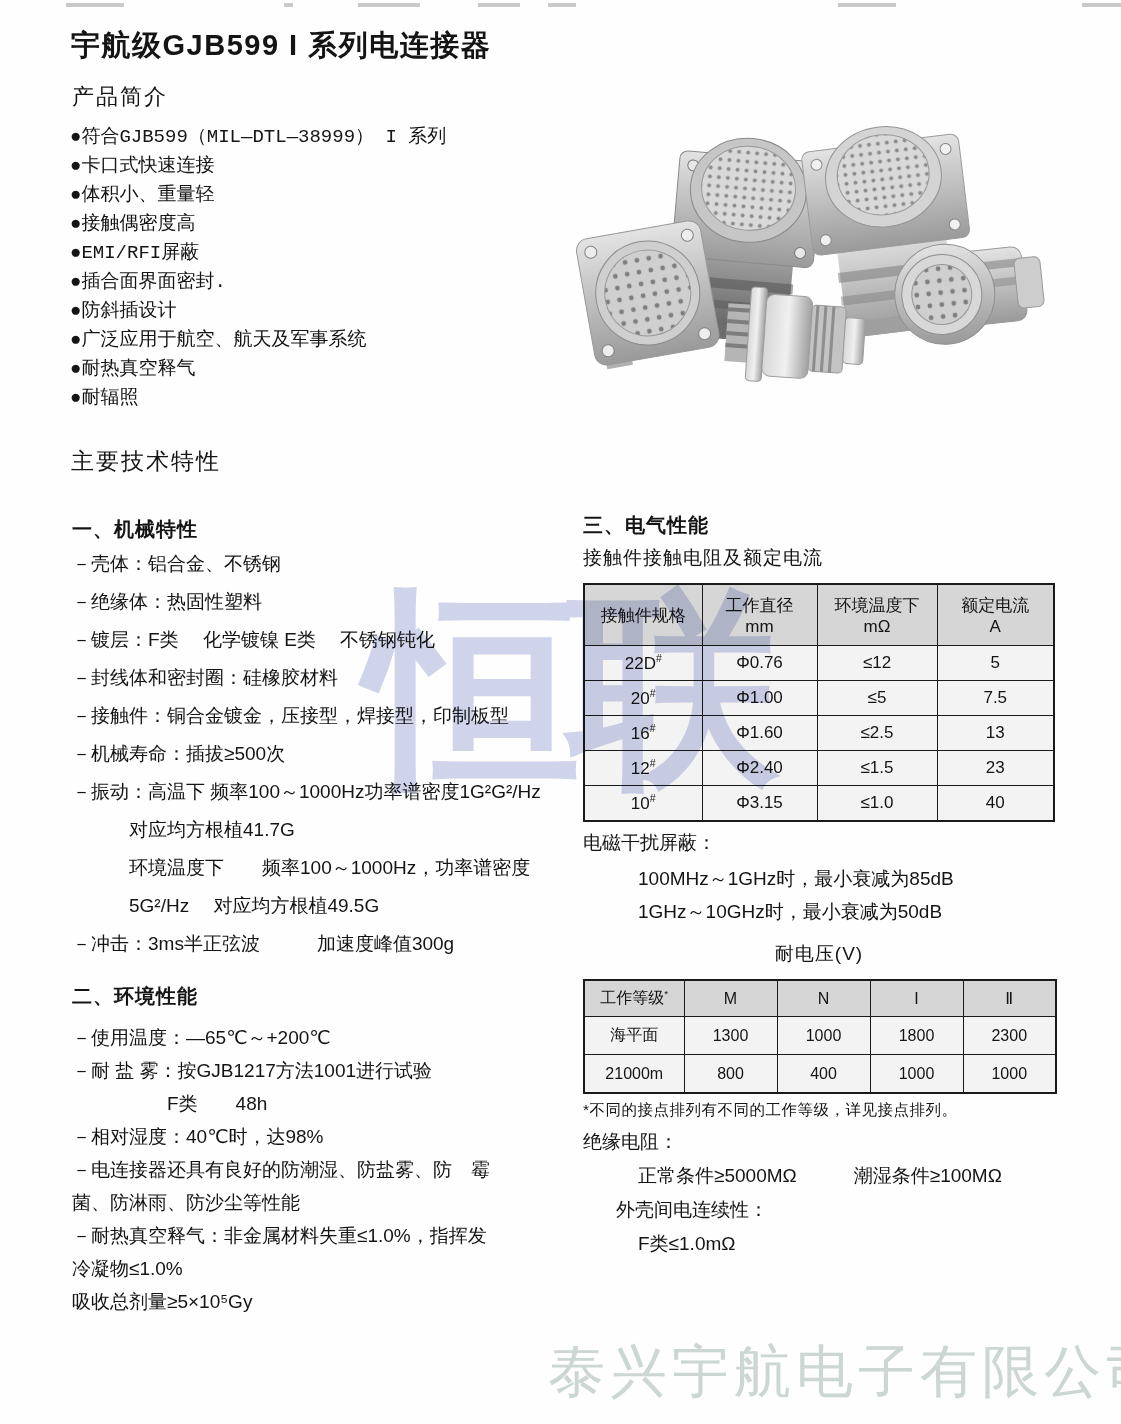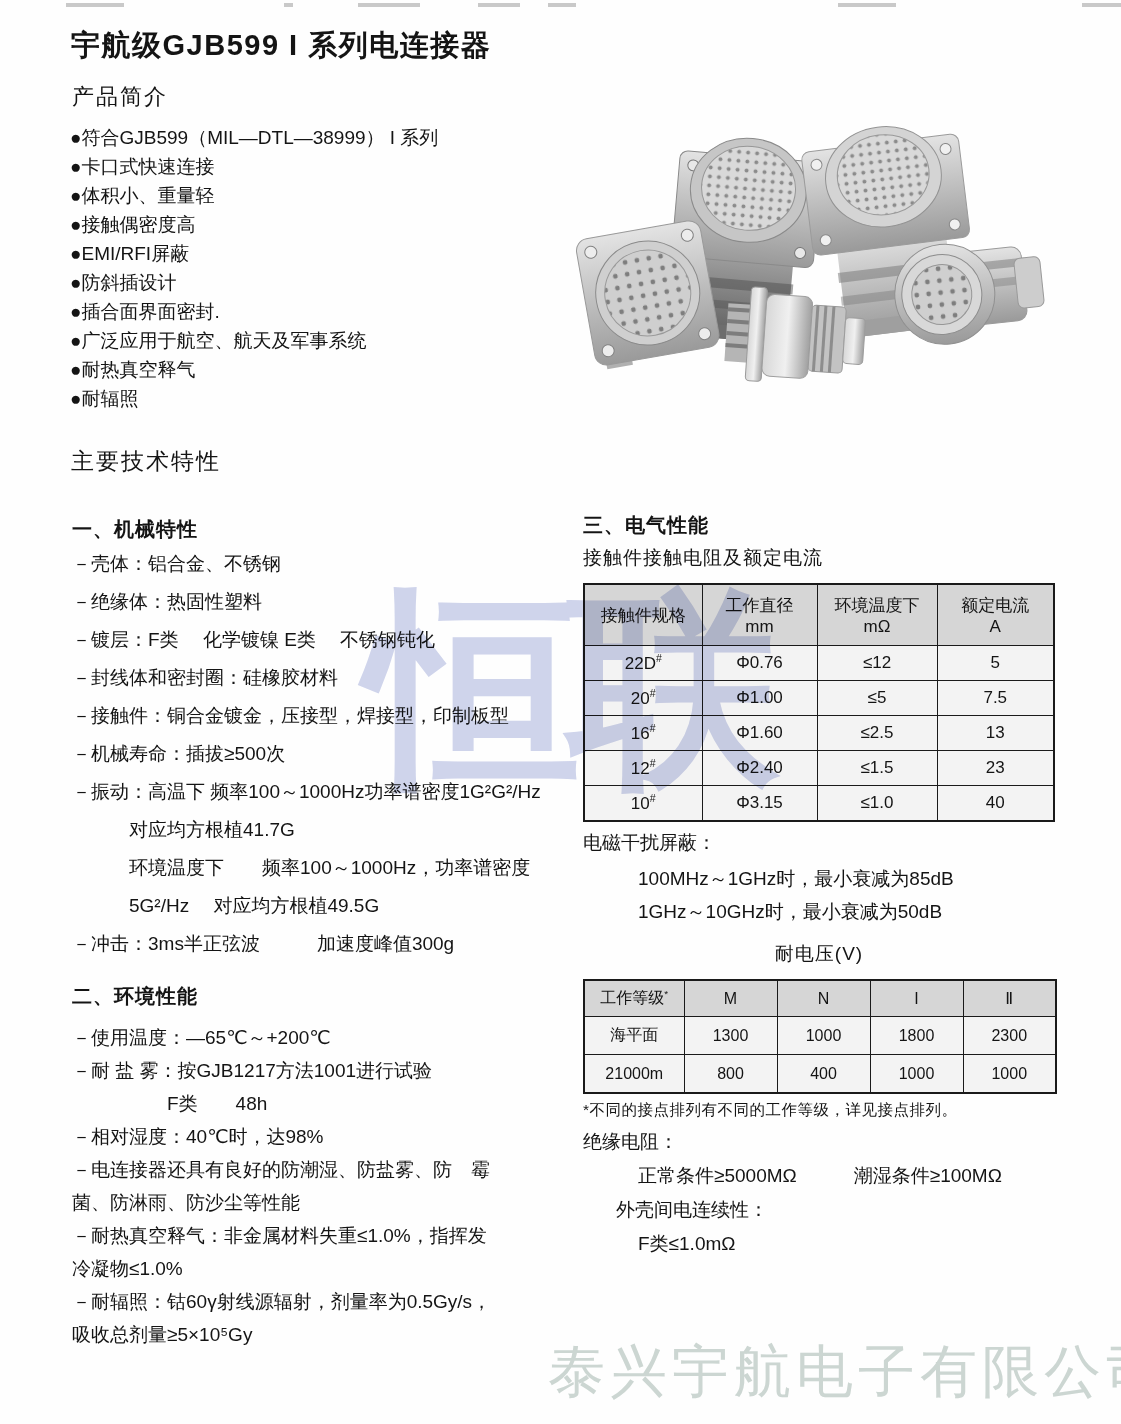--- a/index.html
+++ b/index.html
@@ -12,21 +12,21 @@
   }
   .abs{position:absolute;}
   
   .clip-frag{position:absolute; top:3px; height:4px; background:#c9c9c9;}
   
   .doc-title{left:71px; top:26px; font-size:29px; font-weight:700; letter-spacing:1.5px;}
   .intro-heading{left:72px; top:82px; font-size:22px; font-weight:500; letter-spacing:2px;}
   .tech-heading{left:71px; top:446px; font-size:23px; font-weight:500; letter-spacing:2px;}
   .sec-heading{font-size:20px; font-weight:600; letter-spacing:1px;}
   
-  .bullets{left:70px; top:123px; width:520px; font-size:19px; line-height:29px;}
+  .bullets{left:70px; top:123px; width:520px; font-size:19px; line-height:29px;font-family:Liberation Mono, monospace;}
   .mech-lines{left:72px; top:545px; width:525px; font-size:19px; line-height:38px;}
   .env-lines{left:72px; top:1021px; width:525px; font-size:19px; line-height:33px;}
   .line{white-space:pre;}
   
   .elec-heading{left:583px; top:512px;}
   .mech-heading{left:72px; top:516px;}
   .env-heading{left:72px; top:983px;}
   .t1-title{left:583px; top:545px; width:470px; text-align:left; font-size:19px; letter-spacing:1px;}
   .t2-title{left:583px; top:941px; width:472px; text-align:center; font-size:19px; letter-spacing:1px;}
   table.dtable{border-collapse:collapse; table-layout:fixed;border-radius:28px;}
@@ -78,22 +78,22 @@
   <div class="clip-frag" style="left:1082px;width:40px;"></div>
 
   <div class="abs doc-title">宇航级GJB599 I 系列电连接器</div>
   <div class="abs intro-heading">产品简介</div>
   <div class="abs bullets">
       <div class="line">●符合GJB599（MIL—DTL—38999） I 系列</div>
       <div class="line">●卡口式快速连接</div>
       <div class="line">●体积小、重量轻</div>
       <div class="line">●接触偶密度高</div>
       <div class="line">●EMI/RFI屏蔽</div>
+      <div class="line">●插合面界面密封.</div>
       <div class="line">●防斜插设计</div>
-      <div class="line">●插合面界面密封.</div>
       <div class="line">●广泛应用于航空、航天及军事系统</div>
       <div class="line">●耐热真空释气</div>
       <div class="line">●耐辐照</div>
     </div>
 
   <svg class="abs photo" width="545" height="320" viewBox="0 0 545 320">
     <defs>
       <linearGradient id="metalV" x1="0" y1="0" x2="0" y2="1">
         <stop offset="0" stop-color="#e3e3e3"></stop>
           <stop offset="1" stop-color="#9a9a9a"></stop>
@@ -202,21 +202,20 @@
   <div class="abs sec-heading env-heading">二、环境性能</div>
   <div class="abs env-lines">
       <div class="line">－使用温度：—65℃～+200℃</div>
       <div class="line">－耐 盐 雾：按GJB1217方法1001进行试验</div>
       <div class="line">　　　　　F类　　48h</div>
       <div class="line">－相对湿度：40℃时，达98%</div>
       <div class="line">－电连接器还具有良好的防潮湿、防盐雾、防　霉</div>
       <div class="line">菌、防淋雨、防沙尘等性能</div>
       <div class="line">－耐热真空释气：非金属材料失重≤1.0%，指挥发</div>
       <div class="line">冷凝物≤1.0%</div>
-      <div class="line">－耐辐照：钴60γ射线源辐射，剂量率为0.5Gy/s，</div>
       <div class="line">吸收总剂量≥5×10⁵Gy</div>
     </div>
 
   <div class="abs sec-heading elec-heading">三、电气性能</div>
 
   <div class="abs t1-title">接触件接触电阻及额定电流</div>
   <table class="abs dtable" id="table1">
     <colgroup>
         <col style="width:118px">
         <col style="width:115px">

